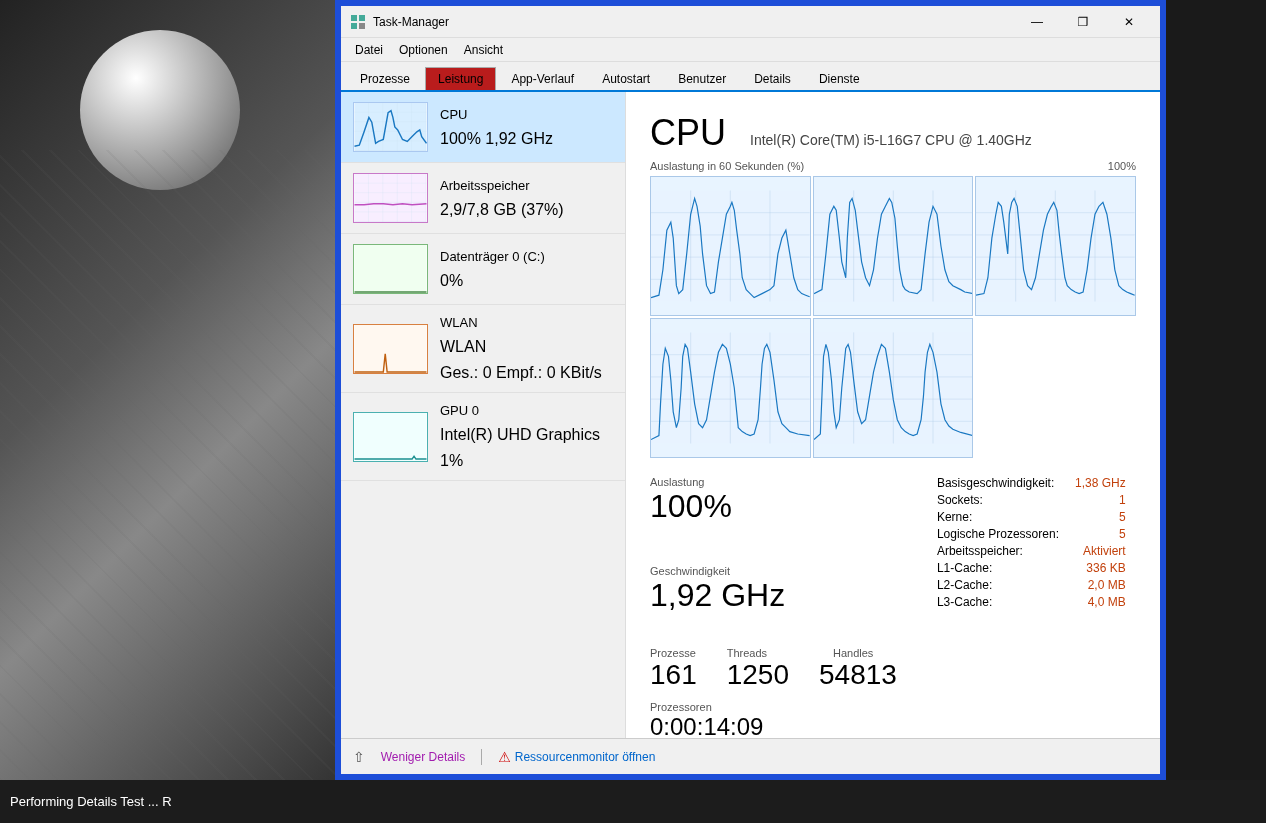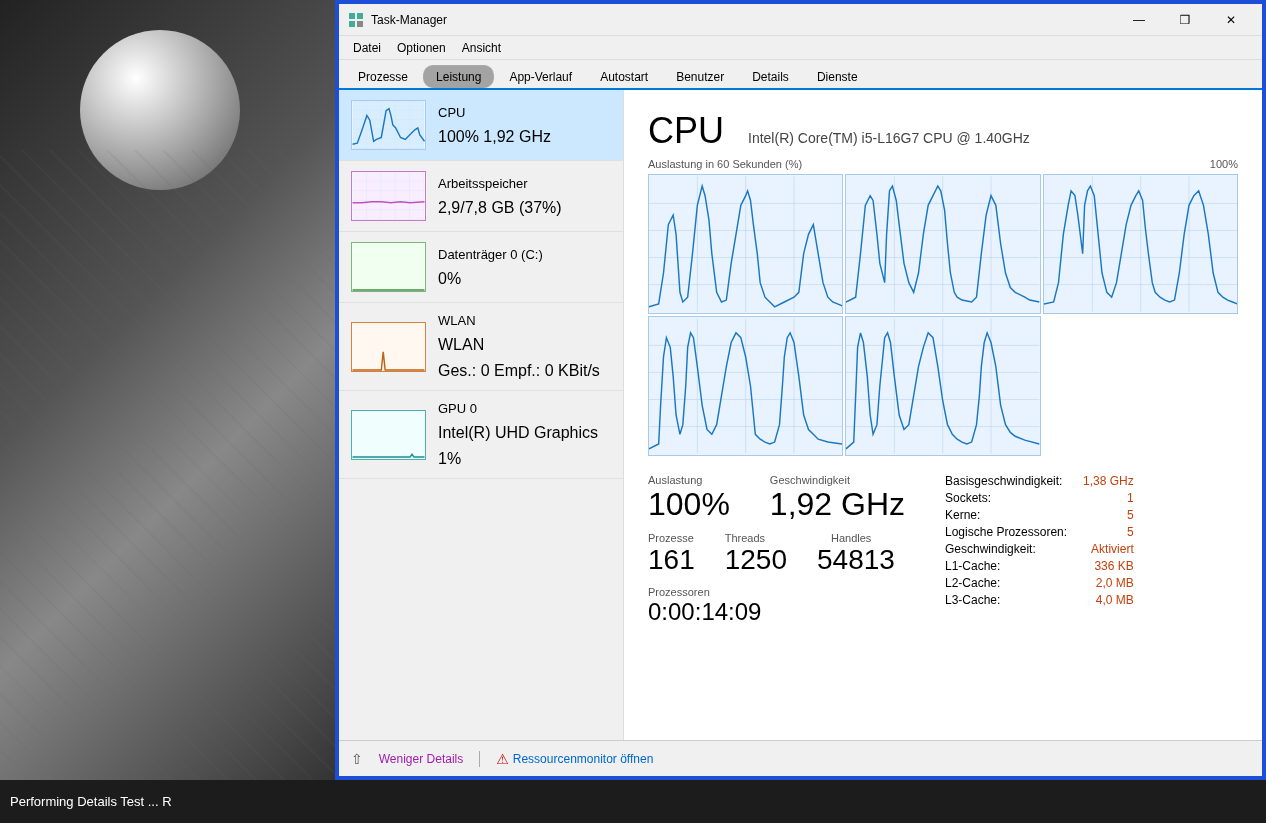--- a/index.html
+++ b/index.html
@@ -59,24 +59,24 @@
       color: #fff;
       font-size: 13px;
       font-weight: 500;
     }
 
     
     .tm-window {
       position: absolute;
       left: 335px;
       top: 0;
-      width: 931px;
+      width: 831px;
       height: 780px;
       background: #f0f0f0;
-      border: 4px solid #1d4ed8;
+      border: 6px solid #1d4ed8;
       display: flex;
       flex-direction: column;
     }
 
     
     .title-bar {
       background: #f0f0f0;
       height: 32px;
       display: flex;
       align-items: center;
@@ -149,25 +149,24 @@
       padding: 4px 12px;
       font-size: 12px;
       color: #000;
       cursor: pointer;
       border: 1px solid transparent;
       border-bottom: none;
       margin-right: 2px;
       background: transparent;
     }
     .tab.active {
-      background: #a3a3a3;
+      background: #b91c1c;
       border-color: #aaa;
       border-bottom-color: #fff;
       font-weight: 500;
-      border-radius: 10px;
     }
 
     
     .main-content {
       display: flex;
       flex: 1;
       overflow: hidden;
     }
 
     
@@ -511,21 +510,21 @@
             <polyline points="0,135 8,128 10,80 12,30 15,15 18,25 22,60 25,100 28,120 32,110 35,70 38,40 40,20 43,15 46,25 50,60 55,100 60,115 65,110 70,80 75,50 80,30 85,15 90,20 95,50 100,85 105,110 110,120 115,125 120,128 125,130 130,128 135,110 138,80 140,50 143,25 146,15 150,25 155,50 160,90 165,110 170,118 175,122 185,126 200,130" fill="none" stroke="#1a78c2" stroke-width="1.5"></polyline>
           </svg>
         </div>
 
       </div>
 
       <div style="display:flex; gap:0; align-items:flex-start;">
 
         <div style="flex:0 0 auto;">
 
-          <div style="display:flex; gap:40px; margin-bottom:9px;">
+          <div style="display:flex; gap:40px; margin-bottom:33px;flex-direction:column;">
             <div>
               <div style="font-size:11px;color:#555;">Auslastung</div>
               <div style="font-size:32px;font-weight:300;color:#000;">100%</div>
             </div>
             <div>
               <div style="font-size:11px;color:#555;">Geschwindigkeit</div>
               <div style="font-size:32px;font-weight:300;color:#000;">1,92 GHz</div>
             </div>
           </div>
 
@@ -553,21 +552,21 @@
 
         <div class="info-grid">
           <span class="ik">Basisgeschwindigkeit:</span>
           <span class="iv">1,38 GHz</span>
           <span class="ik">Sockets:</span>
           <span class="iv">1</span>
           <span class="ik">Kerne:</span>
           <span class="iv">5</span>
           <span class="ik">Logische Prozessoren:</span>
           <span class="iv">5</span>
-          <span class="ik">Geschwindigkeit:</span>
+          <span class="ik">Arbeitsspeicher:</span>
           <span class="iv">Aktiviert</span>
           <span class="ik">L1-Cache:</span>
           <span class="iv">336 KB</span>
           <span class="ik">L2-Cache:</span>
           <span class="iv">2,0 MB</span>
           <span class="ik">L3-Cache:</span>
           <span class="iv">4,0 MB</span>
         </div>
 
       </div>

